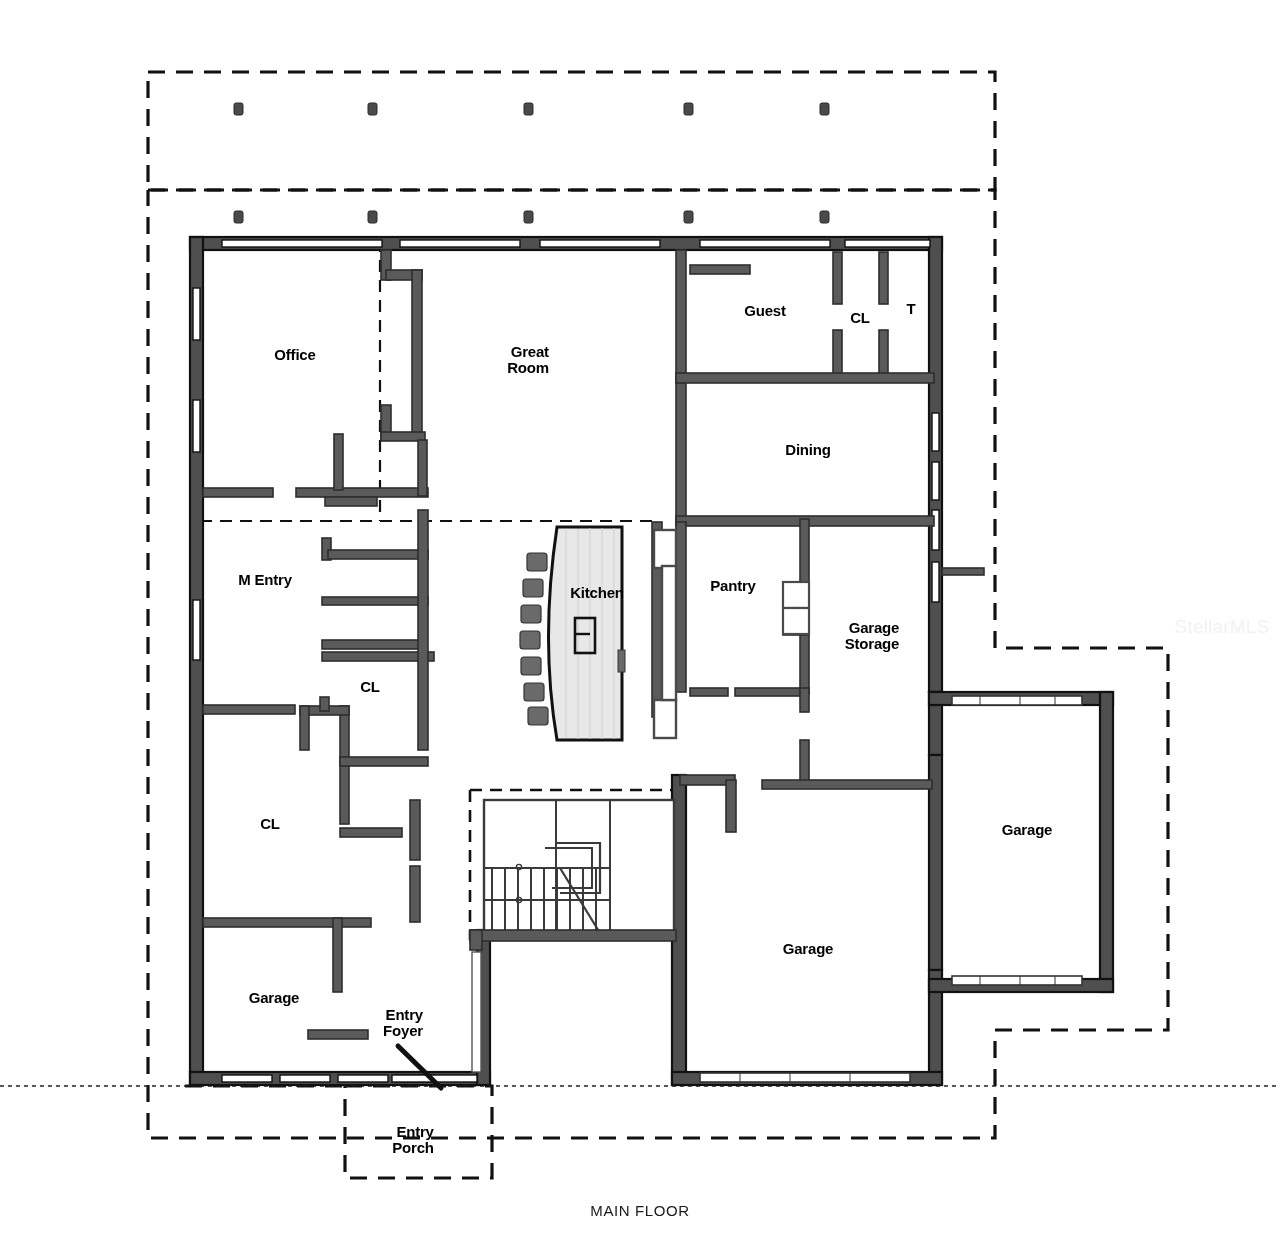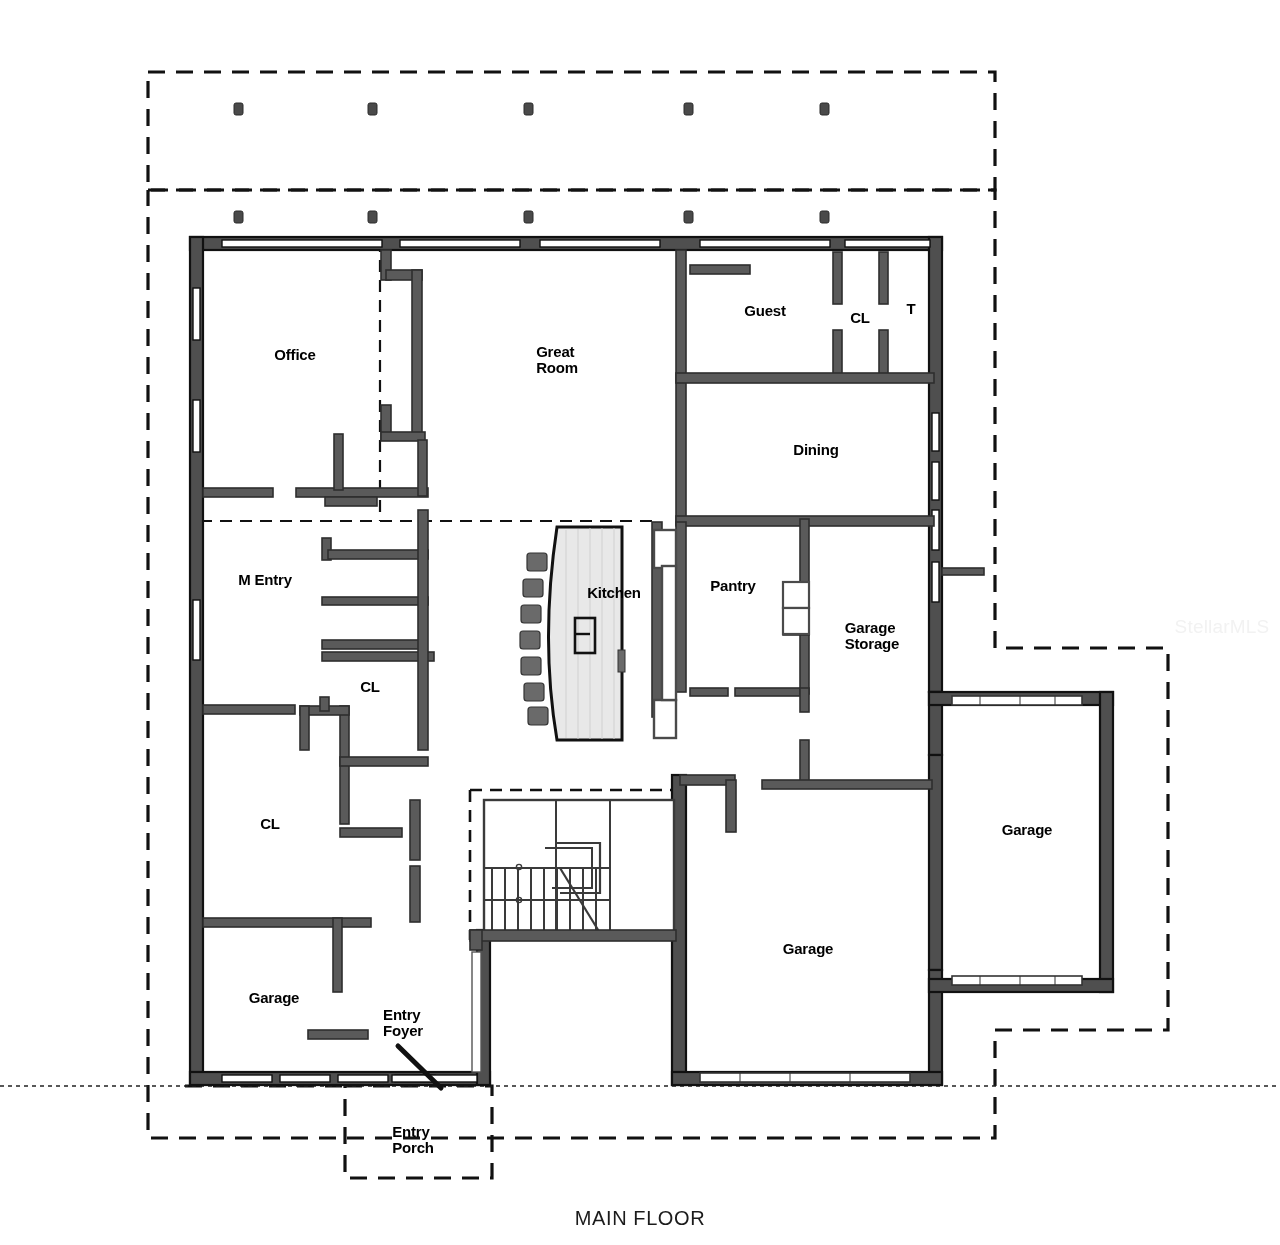--- a/index.html
+++ b/index.html
@@ -24,35 +24,34 @@
     width: 1280px;
     height: 1245px;
   }
   .room-label {
     position: absolute;
     font-family: "Liberation Sans", sans-serif;
     font-weight: bold;
     color: #000000;
     font-size: 15px;
     line-height: 1.05;
-    text-align: left;
+    text-align: right;
     white-space: pre-line;
     transform: translate(-50%, -50%);
     letter-spacing: -0.2px;
     user-select: none;
   }
   .floor-title {
     position: absolute;
     font-family: "Liberation Sans", sans-serif;
     font-weight: 400;
     color: #1b1b1b;
-    font-size: 20px;
+    font-size: 15px;
     letter-spacing: 0.6px;
     transform: translate(-50%, -50%);
-    margin-top: 8px;
   }
   .watermark {
     position: absolute;
     font-family: "Liberation Sans", sans-serif;
     font-size: 19px;
     color: #f2f2f2;
     letter-spacing: 0.2px;
     transform: translate(-50%, -50%);
     user-select: none;
   }
@@ -305,28 +304,28 @@
     </g>
     <g fill="#ffffff" stroke="#555555" stroke-width="1.4">
       <rect x="472" y="952" width="9" height="120"></rect>
     </g>
 
     <line x1="398" y1="1046" x2="441" y2="1088" stroke="#111111" stroke-width="5" stroke-linecap="round"></line>
 
   </svg>
 
   <div class="room-label" style="left:295px; top:355px;">Office</div>
-  <div class="room-label" style="left:557px; top:360px;">Great
+  <div class="room-label" style="left:528px; top:360px;">Great
 Room</div>
   <div class="room-label" style="left:765px; top:311px;">Guest</div>
   <div class="room-label" style="left:860px; top:318px;">CL</div>
   <div class="room-label" style="left:911px; top:309px;">T</div>
-  <div class="room-label" style="left:808px; top:450px;margin-left:8px;">Dining</div>
+  <div class="room-label" style="left:808px; top:450px;">Dining</div>
   <div class="room-label" style="left:265px; top:580px;">M Entry</div>
-  <div class="room-label" style="left:597px; top:593px;margin-left:17px;">Kitchen</div>
+  <div class="room-label" style="left:597px; top:593px;">Kitchen</div>
   <div class="room-label" style="left:733px; top:586px;">Pantry</div>
   <div class="room-label" style="left:872px; top:636px;">Garage
 Storage</div>
   <div class="room-label" style="left:370px; top:687px;">CL</div>
   <div class="room-label" style="left:270px; top:824px;">CL</div>
   <div class="room-label" style="left:1027px; top:830px;">Garage</div>
   <div class="room-label" style="left:808px; top:949px;">Garage</div>
   <div class="room-label" style="left:274px; top:998px;">Garage</div>
   <div class="room-label" style="left:403px; top:1023px;">Entry
 Foyer</div>

